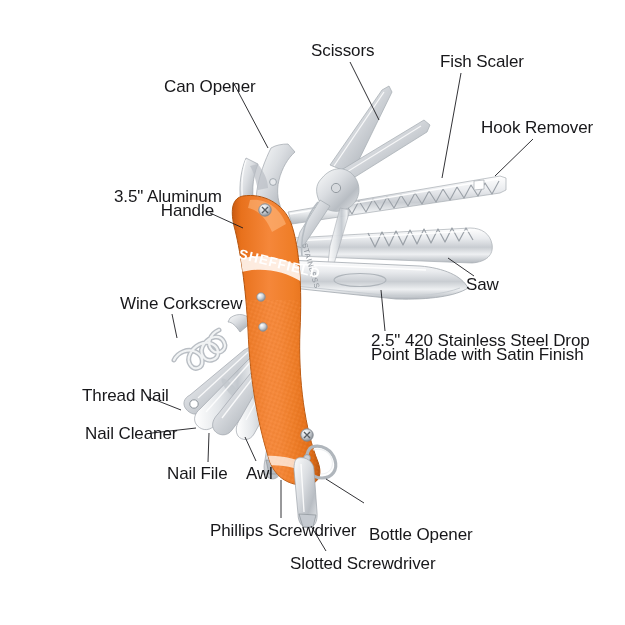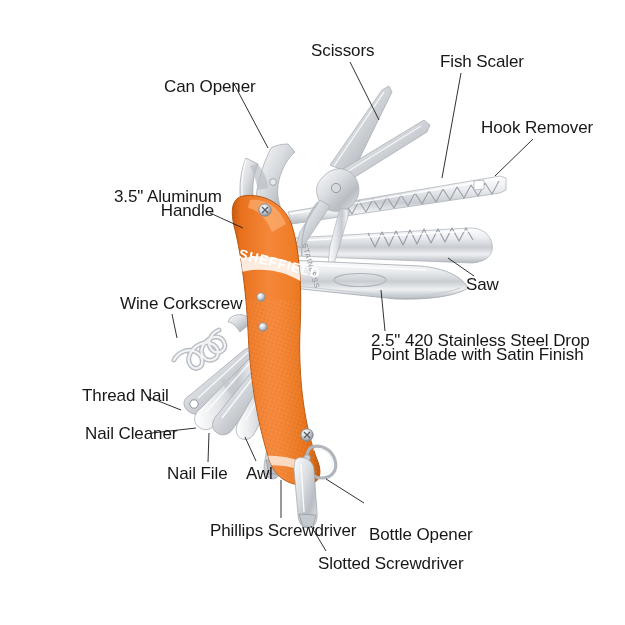--- a/index.html
+++ b/index.html
@@ -275,17 +275,17 @@
       <div class="callout-label align-left" style="left: 481px; top: 121px;"><div>Hook Remover</div></div>
       <div class="callout-label align-right" style="left: 114px; top: 190px; right: 411px; width: 100px;"><div>3.5" Aluminum</div><div>Handle</div></div>
       <div class="callout-label align-left" style="left: 466px; top: 278px;"><div>Saw</div></div>
       <div class="callout-label align-left" style="left: 371px; top: 334px;"><div>2.5" 420 Stainless Steel Drop</div><div>Point Blade with Satin Finish</div></div>
       <div class="callout-label align-left" style="left: 120px; top: 297px;"><div>Wine Corkscrew</div></div>
       <div class="callout-label align-left" style="left: 82px; top: 389px;"><div>Thread Nail</div></div>
       <div class="callout-label align-left" style="left: 85px; top: 427px;"><div>Nail Cleaner</div></div>
       <div class="callout-label align-left" style="left: 167px; top: 467px;"><div>Nail File</div></div>
       <div class="callout-label align-left" style="left: 246px; top: 467px;"><div>Awl</div></div>
       <div class="callout-label align-left" style="left: 210px; top: 524px;"><div>Phillips Screwdriver</div></div>
-      <div class="callout-label align-left" style="left: 290px; top: 557px; margin-left: 28px;"><div>Slotted Screwdriver</div></div>
+      <div class="callout-label align-left" style="left: 290px; top: 557px;"><div>Slotted Screwdriver</div></div>
       <div class="callout-label align-left" style="left: 369px; top: 501px; margin-top: 27px;"><div>Bottle Opener</div></div>
     </div>
 
 </div>
 
 </body></html>

